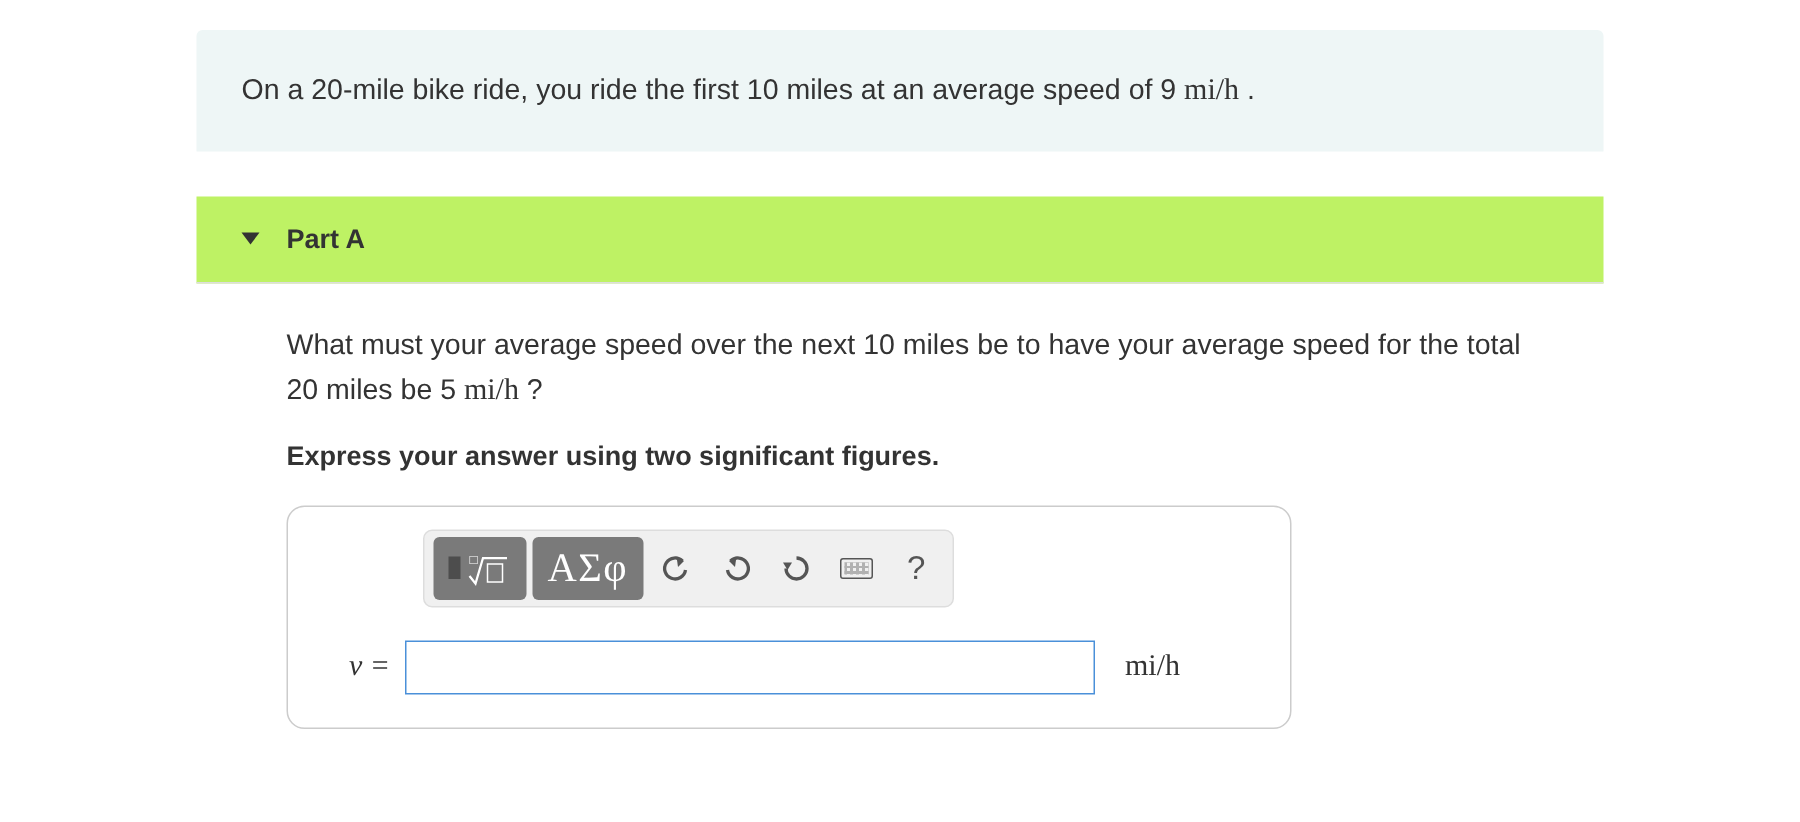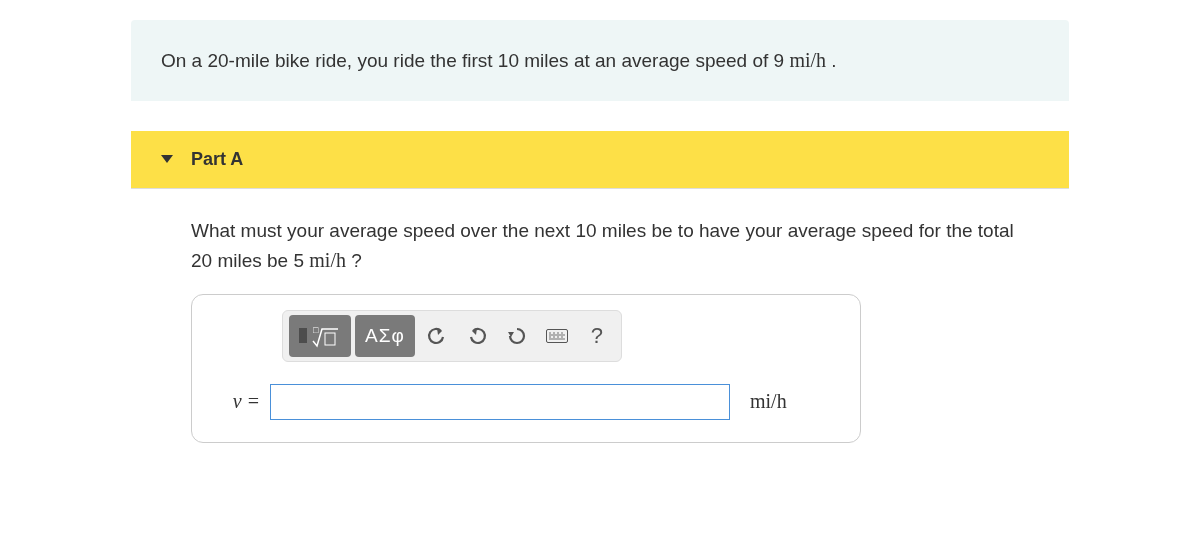--- a/index.html
+++ b/index.html
@@ -34,21 +34,21 @@
     }
     .part-section {
       margin: 0 35px;
     }
     .part-header {
       display: flex;
       align-items: center;
       padding: 18px 30px;
       border-bottom: 1px solid #ddd;
       margin-top: 30px;
-      background: #fde047;
+      background: #bef264;
     }
     .part-caret {
       width: 0;
       height: 0;
       border-left: 6px solid transparent;
       border-right: 6px solid transparent;
       border-top: 8px solid #333;
       margin-right: 18px;
     }
     .part-title {
@@ -110,22 +110,22 @@
       display: flex;
       align-items: center;
       gap: 4px;
     }
     .tpl-rect {
       width: 8px;
       height: 15px;
       background: #4d4d4d;
     }
     .tpl-greek {
-      font-family: Liberation Sans, sans-serif;
-      font-size: 19px;
+      font-family: Liberation Serif, serif;
+      font-size: 27px;
       letter-spacing: 1px;
     }
     .keyboard-icon {
       width: 22px;
       height: 14px;
       border: 1.5px solid #555;
       border-radius: 2px;
       position: relative;
     }
     .keyboard-icon::before {
@@ -174,20 +174,21 @@
     <div class="part-header">
       <div class="part-caret"></div>
       <div class="part-title">Part A</div>
     </div>
 
     <div class="part-body">
       <p class="question-text">
         <span>What must your average speed over the next 10 miles be to have your average speed for the total 20 miles be 5 </span><span class="mathrm">mi/h</span><span> ?</span>
       </p>
 
+      <p class="instructions">Express your answer using two significant figures.</p>
 
       <div class="answer-box">
         <div class="toolbar">
           <button class="tool-btn tool-btn-dark templates-btn">
             <span class="tpl-rect"></span>
             <svg width="30" height="26" viewBox="0 0 30 26">
               <text x="2" y="10" font-family="Times New Roman" font-size="9" fill="#fff">□</text>
               <path d="M 2 18 L 6 23 L 11 6 L 27 6" stroke="#fff" stroke-width="1.5" fill="none"></path>
               <rect x="14" y="10" width="10" height="12" fill="none" stroke="#fff" stroke-width="1"></rect>
             </svg>

